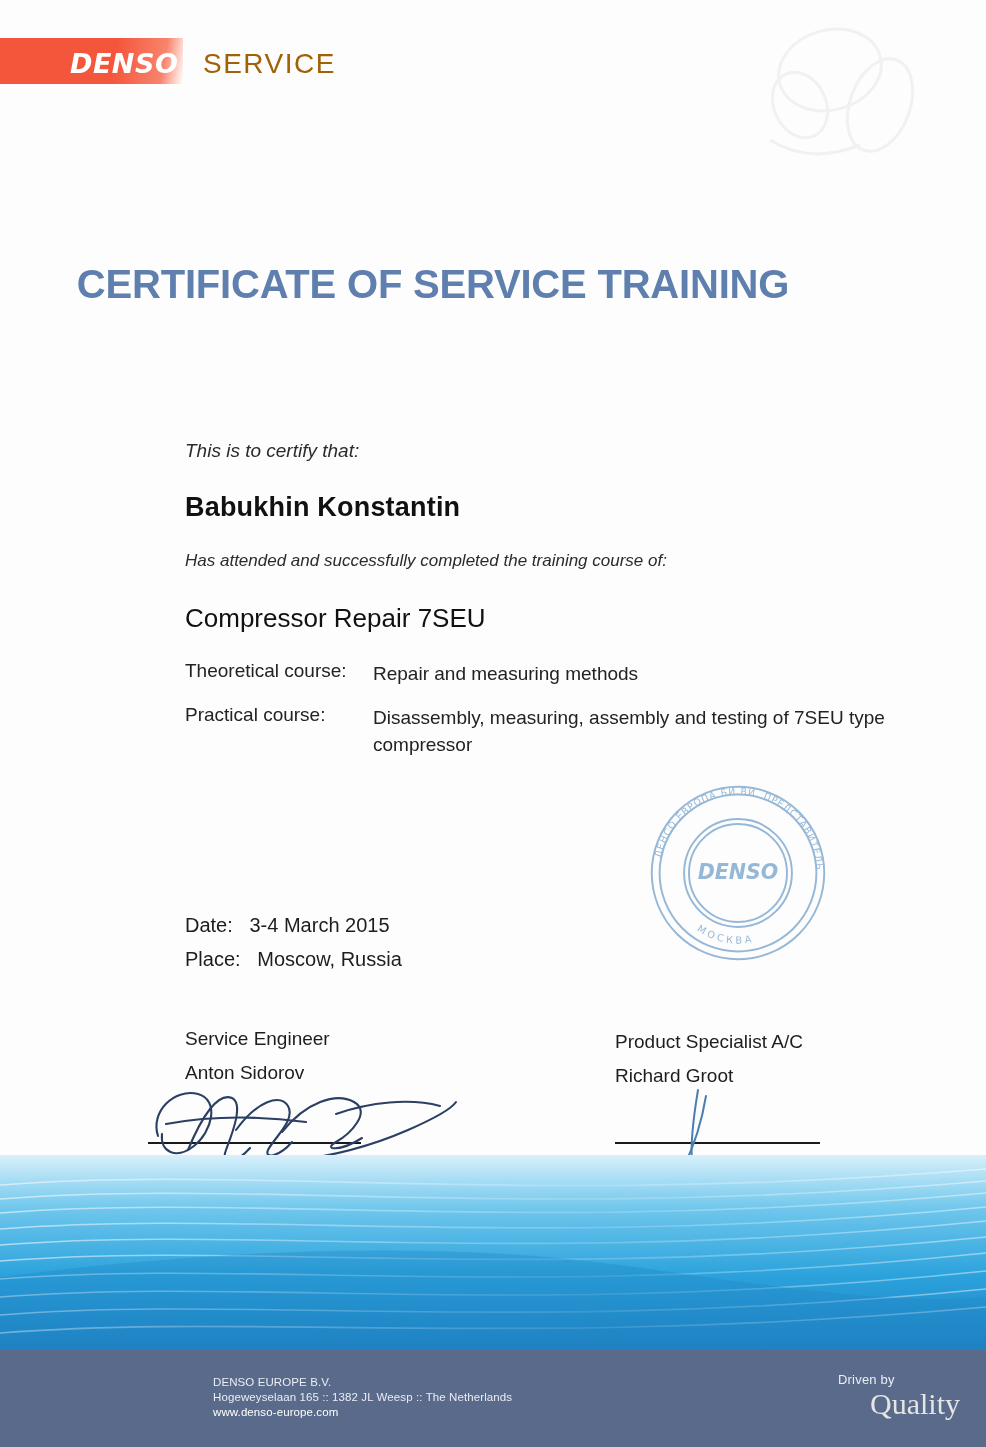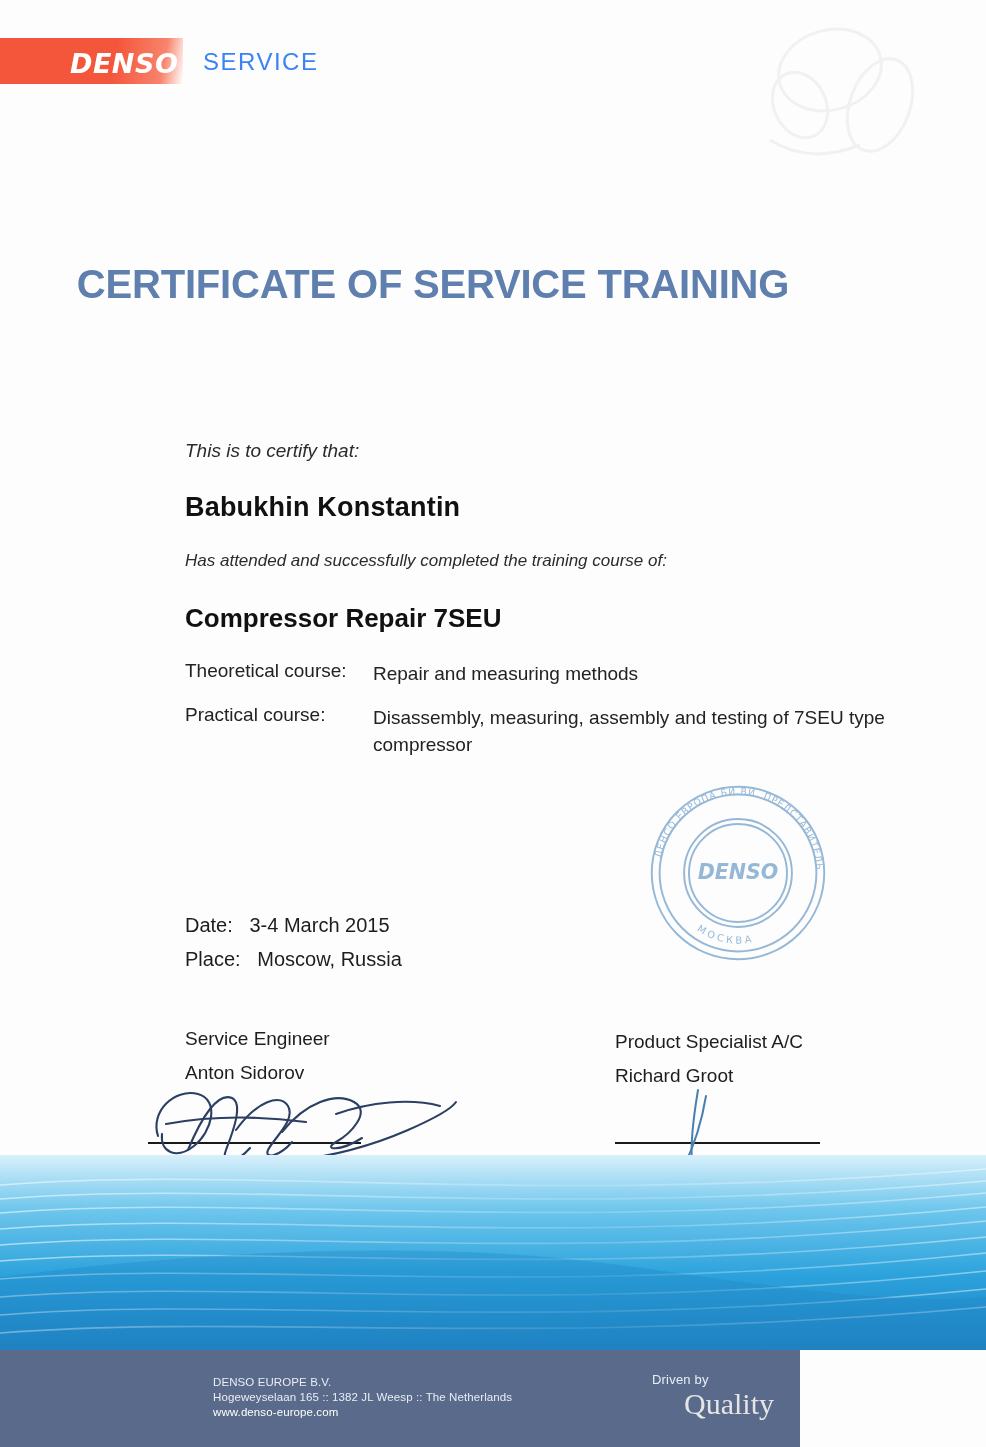--- a/index.html
+++ b/index.html
@@ -47,23 +47,23 @@
     font-style: italic;
     font-size: 27px;
     letter-spacing: 0.5px;
     color: #ffffff;
   }
   .service-text {
     position: absolute;
     top: 48px;
     left: 203px;
     font-family: "Liberation Sans", sans-serif;
-    font-size: 24px;
+    font-size: 28px;
     letter-spacing: 1.5px;
-    color: #3b82f6;
+    color: #a16207;
   }
 
   
   .watermark {
     position: absolute;
     top: 10px;
     left: 730px;
     width: 220px;
     height: 180px;
     opacity: 0.18;
@@ -105,21 +105,21 @@
     letter-spacing: 0.2px;
   }
   .line-attended {
     font-size: 17px;
     font-style: italic;
     color: #2b2b2b;
     margin: 0 0 32px 0;
   }
   .course-name {
     font-size: 26px;
-    font-weight: bold;
+    font-weight: normal;
     color: #111111;
     margin: 0 0 26px 0;
   }
   .course-row {
     display: flex;
     margin: 0 0 16px 0;
     font-size: 19px;
     color: #222222;
   }
   .course-row .lbl {
@@ -186,21 +186,21 @@
     top: 1155px;
     width: 986px;
     height: 195px;
   }
 
   
   .footer {
     position: absolute;
     left: 0;
     top: 1350px;
-    width: 800px;
+    width: 986px;
     height: 97px;
     background: #5a6a8a;
     color: #ffffff;
   }
   .footer-addr {
     position: absolute;
     left: 213px;
     top: 25px;
     font-size: 11.5px;
     line-height: 1.32;

